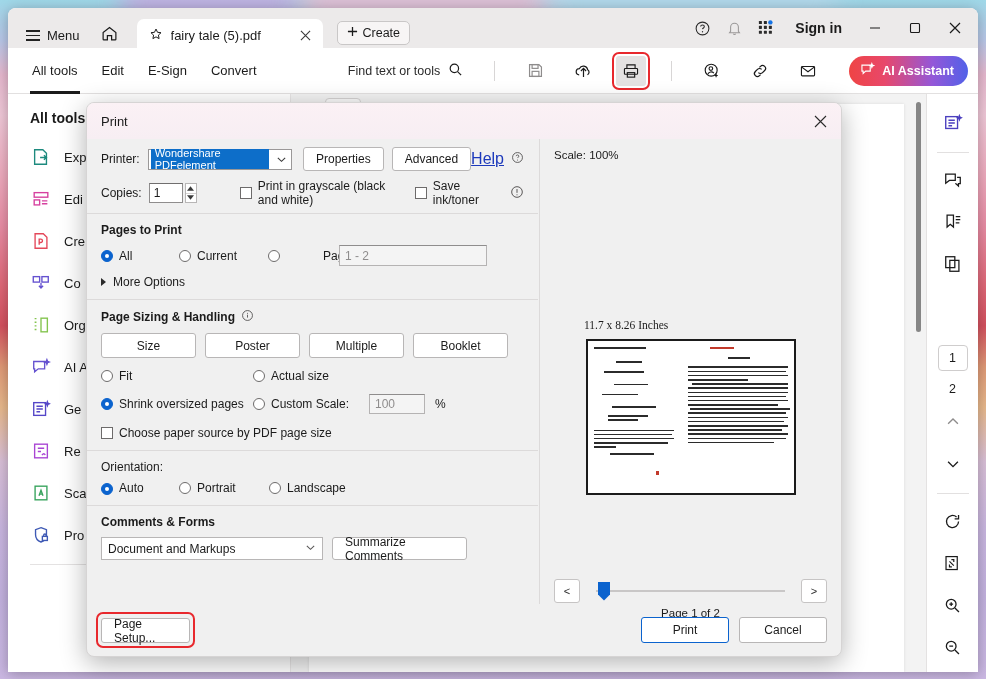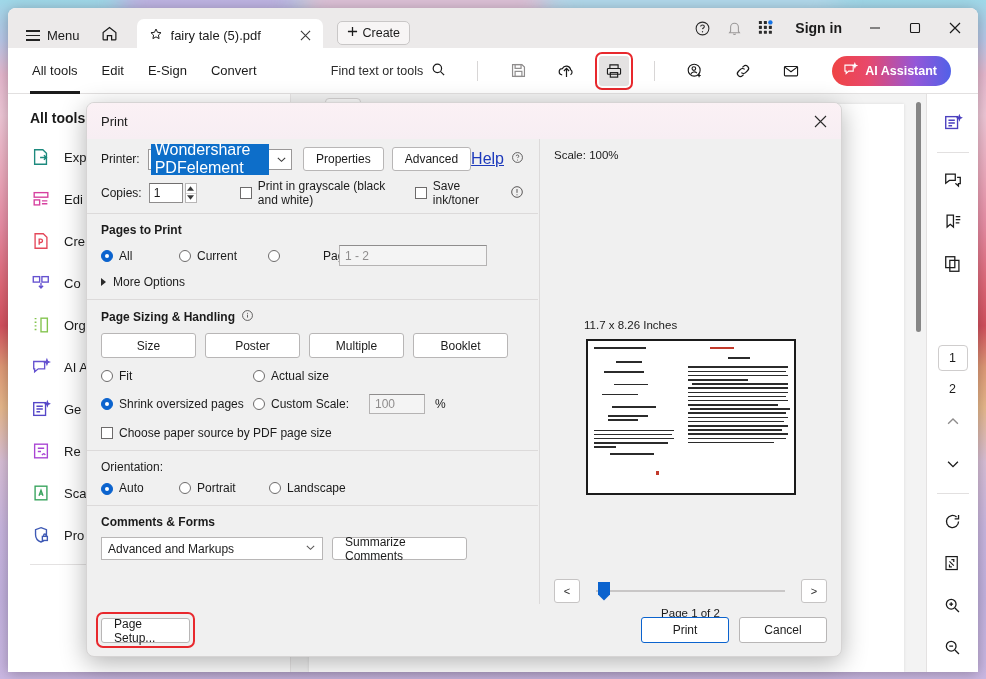--- a/index.html
+++ b/index.html
@@ -66,21 +66,21 @@
   
   .toolbar {
     height: 46px; background: #ffffff; display: flex; align-items: center;
     border-bottom: 1px solid #e2e0e0; position: relative;
   }
   .tool-tabs { display: flex; align-items: center; height: 46px; padding-left: 14px; gap: 4px; }
   .tool-tab { font-size: 13px; color: #1b1b1b; padding: 0 10px; height: 46px; display: flex; align-items: center; position: relative; }
   .tool-tab.active::after {
     content: ""; position: absolute; left: 8px; right: 8px; bottom: 0; height: 2.5px; background: #1b1b1b;
   }
-  .tb2-right { margin-left: auto; display: flex; align-items: center; gap: 18px; padding-right: 27px; }
+  .tb2-right { margin-left: auto; display: flex; align-items: center; gap: 18px; padding-right: 10px; }
   .find-box { display: flex; align-items: center; gap: 8px; font-size: 12.5px; color: #2b2b2b; padding-right: 6px; }
   .vsep { width: 1px; height: 20px; background: #d8d6d6; margin: 0 7px; }
   .t2-icon { width: 30px; height: 30px; display:flex; align-items:center; justify-content:center; border-radius: 4px; }
   .t2-icon.print-highlight {
     background: #e4e2e2; outline: 2px solid #e8282d; outline-offset: 2px; border-radius: 3px;
   }
   .ai-btn {
     display: flex; align-items: center; gap: 7px; height: 30px; padding: 0 14px 0 11px;
     border-radius: 16px; color: #fff; font-size: 12.5px; font-weight: bold;
     background: linear-gradient(90deg, #ef4444 0%, #e8486b 30%, #9457d8 70%, #5161e8 100%);
@@ -129,21 +129,21 @@
   .pd-close { margin-left: auto; width: 30px; height: 28px; display:flex; align-items:center; justify-content:center; }
 
   .pd-toprow { padding: 8px 14px 6px; }
   .row { display: flex; align-items: center; }
   .lbl { font-size: 12px; color: #1b1b1b; }
 
   .printer-select {
     width: 250px; height: 21px; border: 1px solid #9a9898; background: #fff;
     display: flex; align-items: center; margin-left: 8px; position: relative;
   }
-  .printer-select .val { flex: 1; height: 31px; margin: 2px; background: #0d6ec9; color: #fff; font-size: 16px; display: flex; align-items: center; padding-left: 4px; }
+  .printer-select .val { flex: 1; height: 20px; margin: 2px; background: #0d6ec9; color: #fff; font-size: 11px; display: flex; align-items: center; padding-left: 4px; }
   .printer-select .caret { width: 20px; display:flex; align-items:center; justify-content:center; }
 
   .btn {
     border: 1px solid #b8b6b6; background: #fff; border-radius: 3px;
     font-size: 12px; color: #1b1b1b; height: 24px; padding: 0 12px;
     display: inline-flex; align-items: center; justify-content: center;
   }
   .btn-properties { width: 86px; margin-left: 11px; }
   .btn-advanced { width: 86px; margin-left: 8px; }
   .help-link { color: #1c39bb; text-decoration: underline; font-size: 16px; }
@@ -176,21 +176,21 @@
   .orient-row { display: flex; align-items: center; gap: 0; }
 
   .cf-row { display: flex; align-items: center; gap: 9px; }
   .cf-select { width: 222px; height: 23px; border: 1px solid #b8b6b6; background: #fff; display:flex; align-items:center; padding-left: 6px; font-size: 12px; }
   .cf-select .caret { margin-left: auto; margin-right: 6px; }
   .btn-summarize { width: 135px; height: 23px; }
 
   
   .pd-right { position: absolute; left: 452px; right: 0; top: 36px; bottom: 52px; border-left: 1px solid #dcdada; background: #f0f0f0; padding: 10px 14px; }
   .scale-lbl { font-size: 11.5px; color: #1b1b1b; }
-  .inches-lbl { font-size: 11.5px; color: #1b1b1b; position: absolute; left: 44px; top: 180px; }
+  .inches-lbl { font-size: 11.5px; color: #1b1b1b; position: absolute; left: 44px; top: 180px; font-family: Liberation Serif, serif; }
   .preview-page {
     position: absolute; left: 46px; top: 200px; width: 210px; height: 156px;
     background: #fff; border: 2px solid #1b1b1b;
   }
   .pv-col { position: absolute; }
   .pv-line { height: 1.6px; background: #2b2b2b; margin-bottom: 2.6px; }
   .pv-line.red { background: #c23a2b; }
   .nav-row { position: absolute; left: 14px; right: 14px; top: 440px; display: flex; align-items: center; gap: 8px; }
   .nav-btn { width: 26px; height: 24px; border: 1px solid #c6c4c4; background: #fff; border-radius: 3px; font-size: 11px; display:flex; align-items:center; justify-content:center; color:#2b2b2b; }
   .slider { flex: 1; height: 24px; position: relative; display: flex; align-items: center; }
@@ -709,21 +709,21 @@
           <span class="radio"></span>
           <span>Landscape</span>
         </label>
       </div>
     </div>
 
     <div class="sect">
       <h2>Comments &amp; Forms</h2>
       <div class="cf-row">
         <div class="cf-select">
-          <span>Advanced and Markups</span>
+          <span>Document and Markups</span>
           <span class="caret">
             <svg width="11" height="11" viewBox="0 0 12 12" fill="none" stroke="#5a5858" stroke-width="1.2">
                 <path d="M2 4.2L6 8l4-3.8"></path>
               </svg>
           </span>
         </div>
         <div class="btn btn-summarize">Summarize Comments</div>
       </div>
     </div>
   </div>

